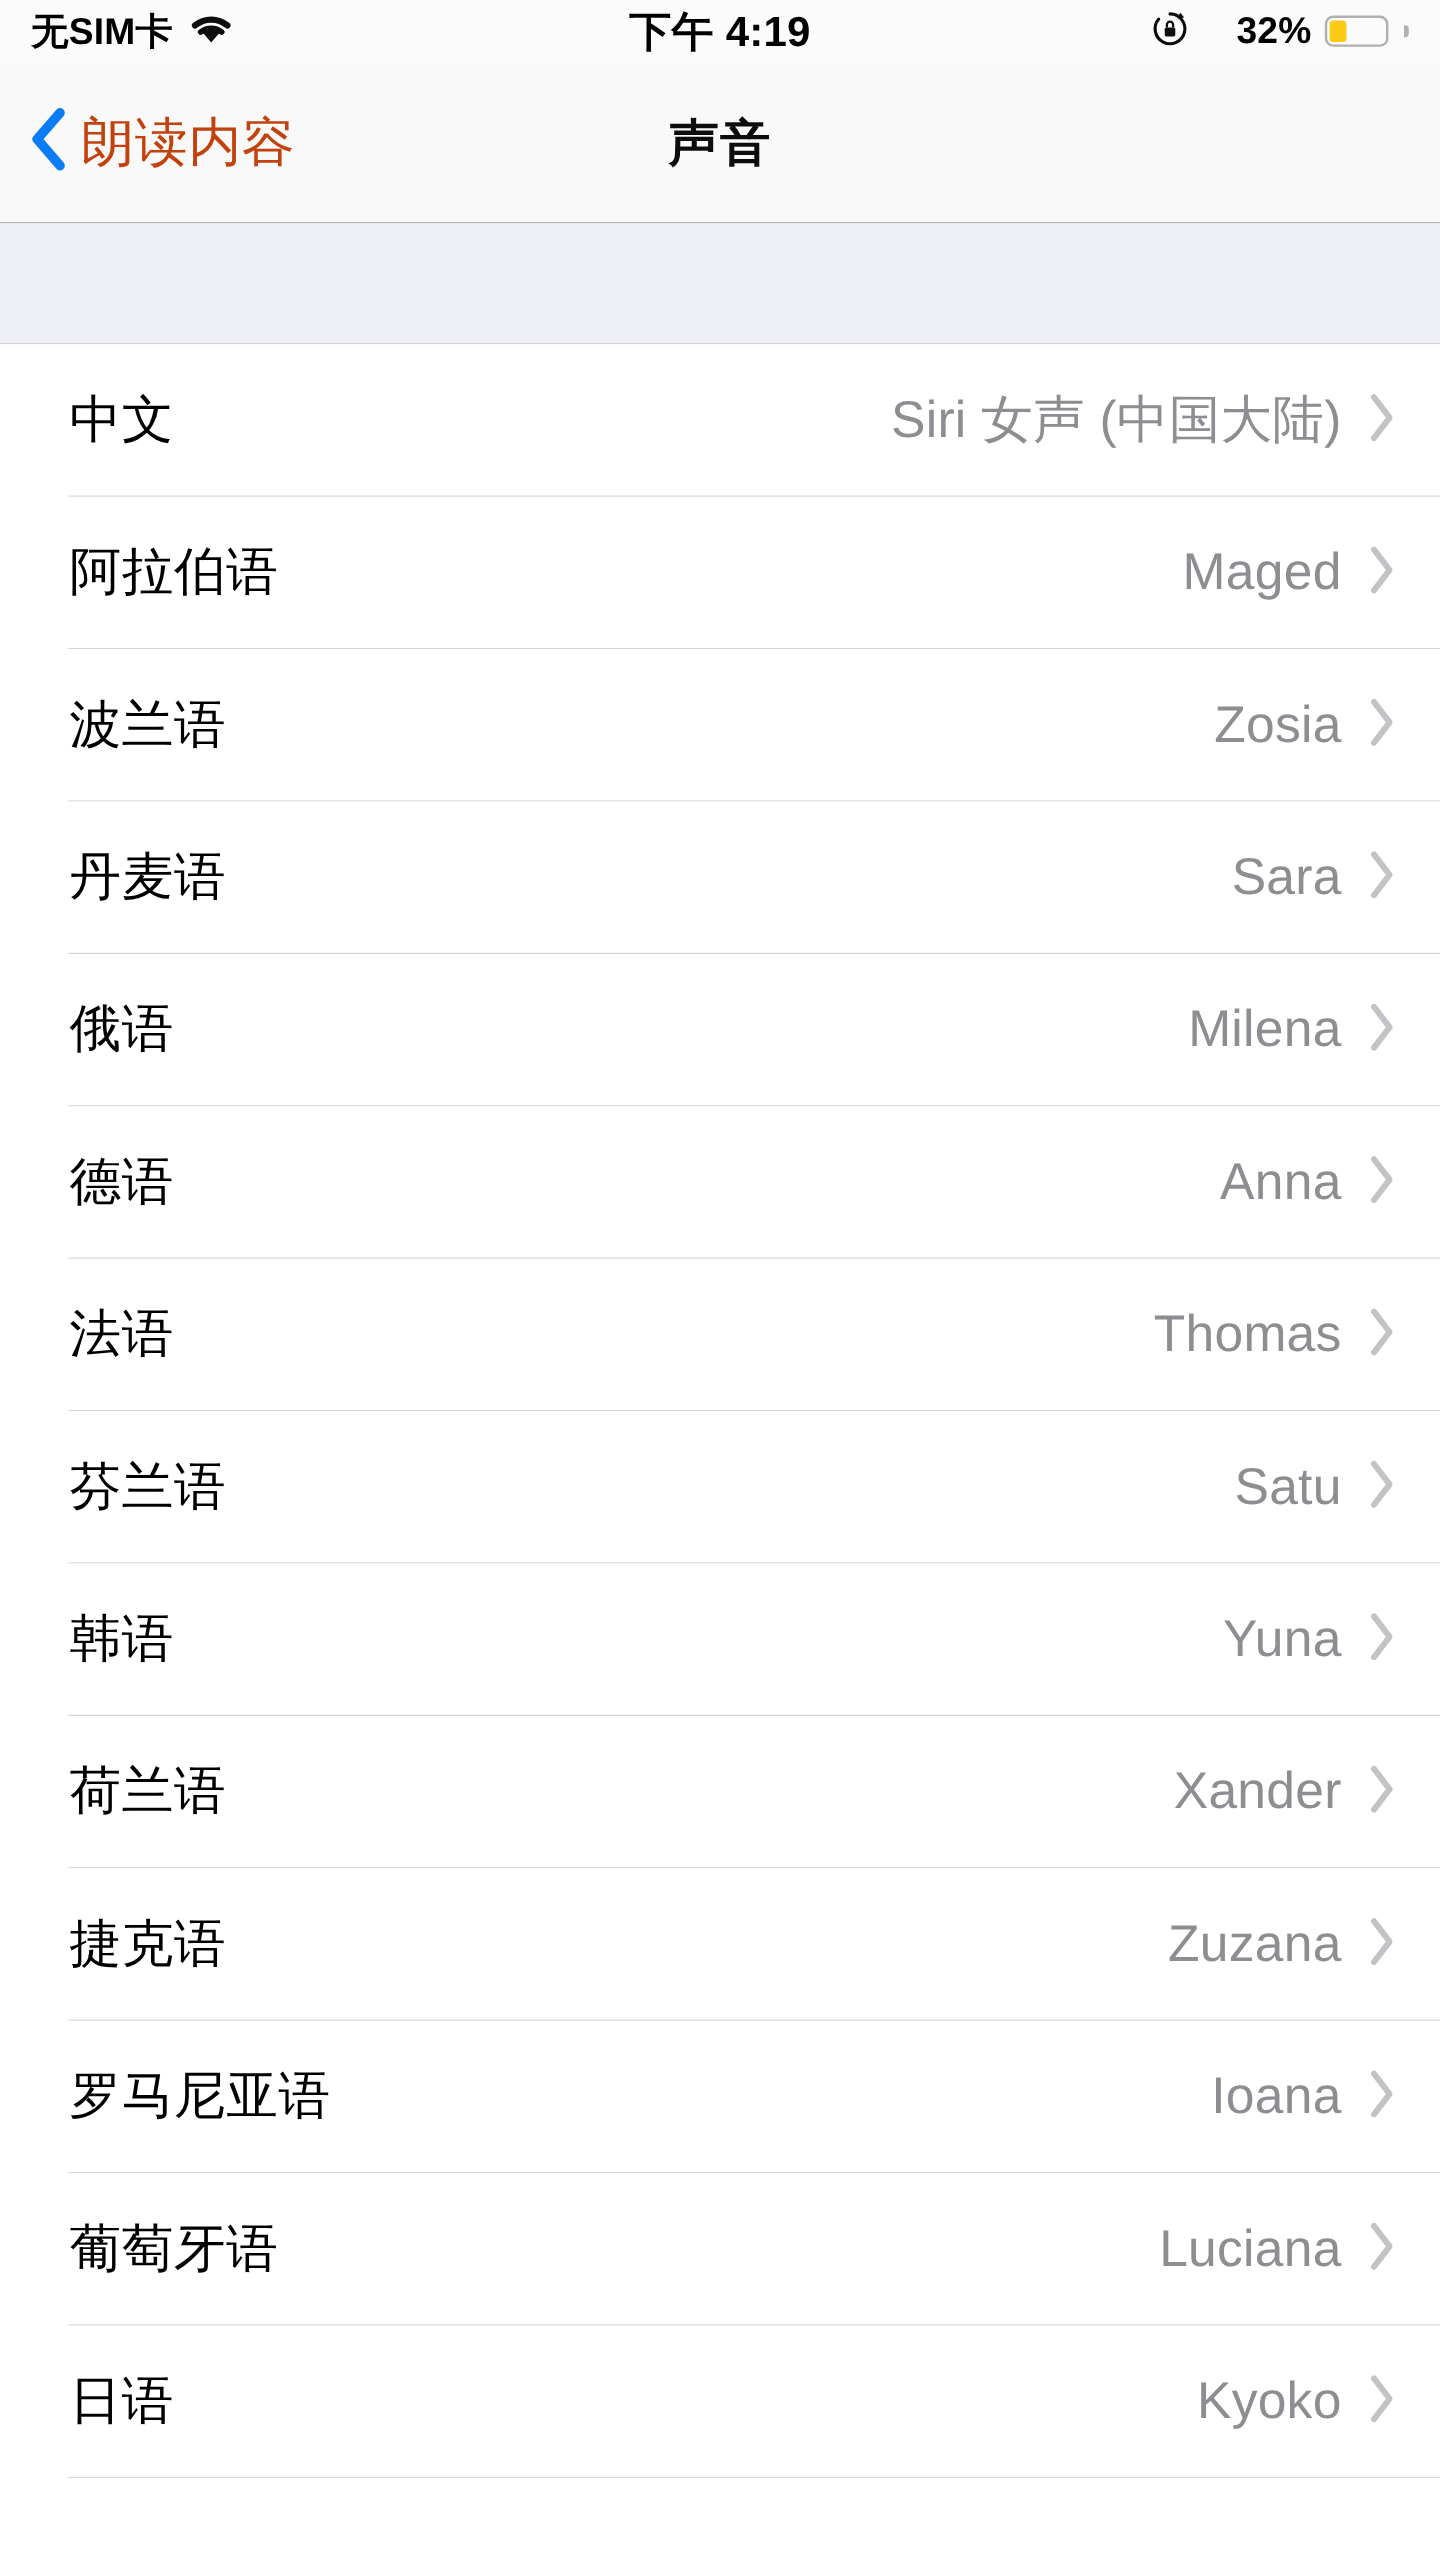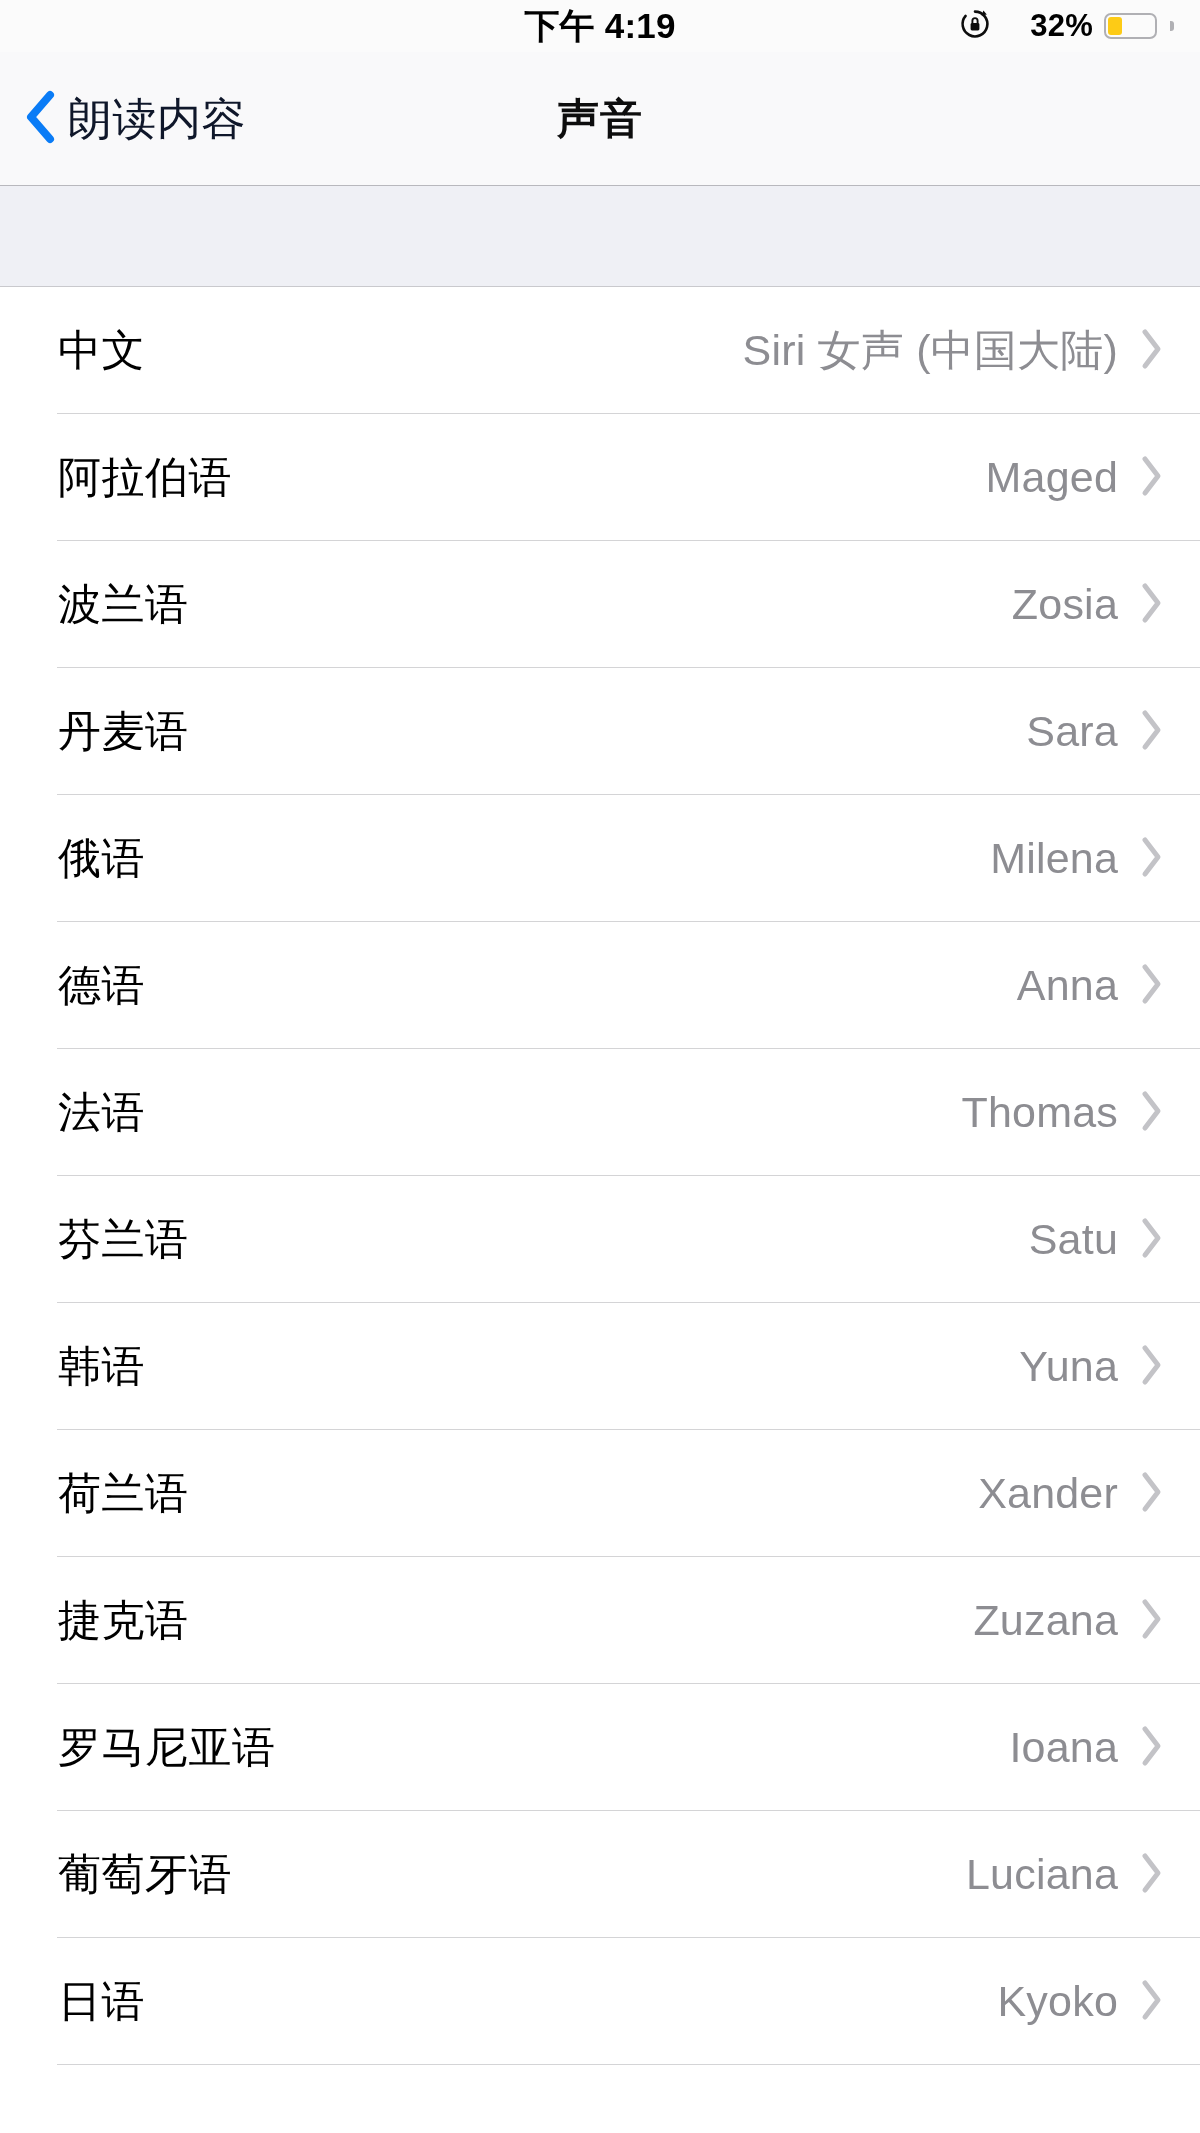--- a/index.html
+++ b/index.html
@@ -111,21 +111,21 @@
     cursor: pointer;
     position: relative;
     z-index: 2;
   }
   .chevron-left {
     display: block;
     flex: none;
   }
   .back-label {
     font-size: 44px;
-    color: #0f172a;
+    color: #c2410c;
     line-height: 1;
     letter-spacing: 0.5px;
   }
   .nav-title {
     position: absolute;
     left: 0;
     right: 0;
     text-align: center;
     font-size: 42px;
     font-weight: 700;
@@ -187,20 +187,30 @@
   }
   .chevron-right {
     display: block;
     flex: none;
   }
 </style>
 </head>
 <body>
 
 <div class="status-bar">
+  <div class="status-left">
+    <span class="carrier-text">无SIM卡</span>
+    <span class="wifi-icon">
+      <svg width="40" height="30" viewBox="0 0 40 30">
+        <path d="M20 26.5 L13.2 18.6 a10.6 10.6 0 0 1 13.6 0 Z" fill="#0d0d0d"></path>
+        <path d="M6.5 12.2 a21 21 0 0 1 27 0" stroke="#0d0d0d" stroke-width="5.2" fill="none" stroke-linecap="round"></path>
+        <path d="M11.3 17.6 a14 14 0 0 1 17.4 0" stroke="#0d0d0d" stroke-width="4.8" fill="none" stroke-linecap="round"></path>
+      </svg>
+    </span>
+  </div>
 
   <div class="status-center">
     <span class="time-text">下午 4:19</span>
   </div>
 
   <div class="status-right">
     <span class="lock-icon">
       <svg width="32" height="32" viewBox="0 0 32 32">
         <path d="M16 3.6 a12.4 12.4 0 1 1 -9.4 4.3" stroke="#0d0d0d" stroke-width="2.6" fill="none" stroke-linecap="round"></path>
         <path d="M24.4 2.4 L27.8 6.6 L22.6 7.4 Z" fill="#0d0d0d"></path>

